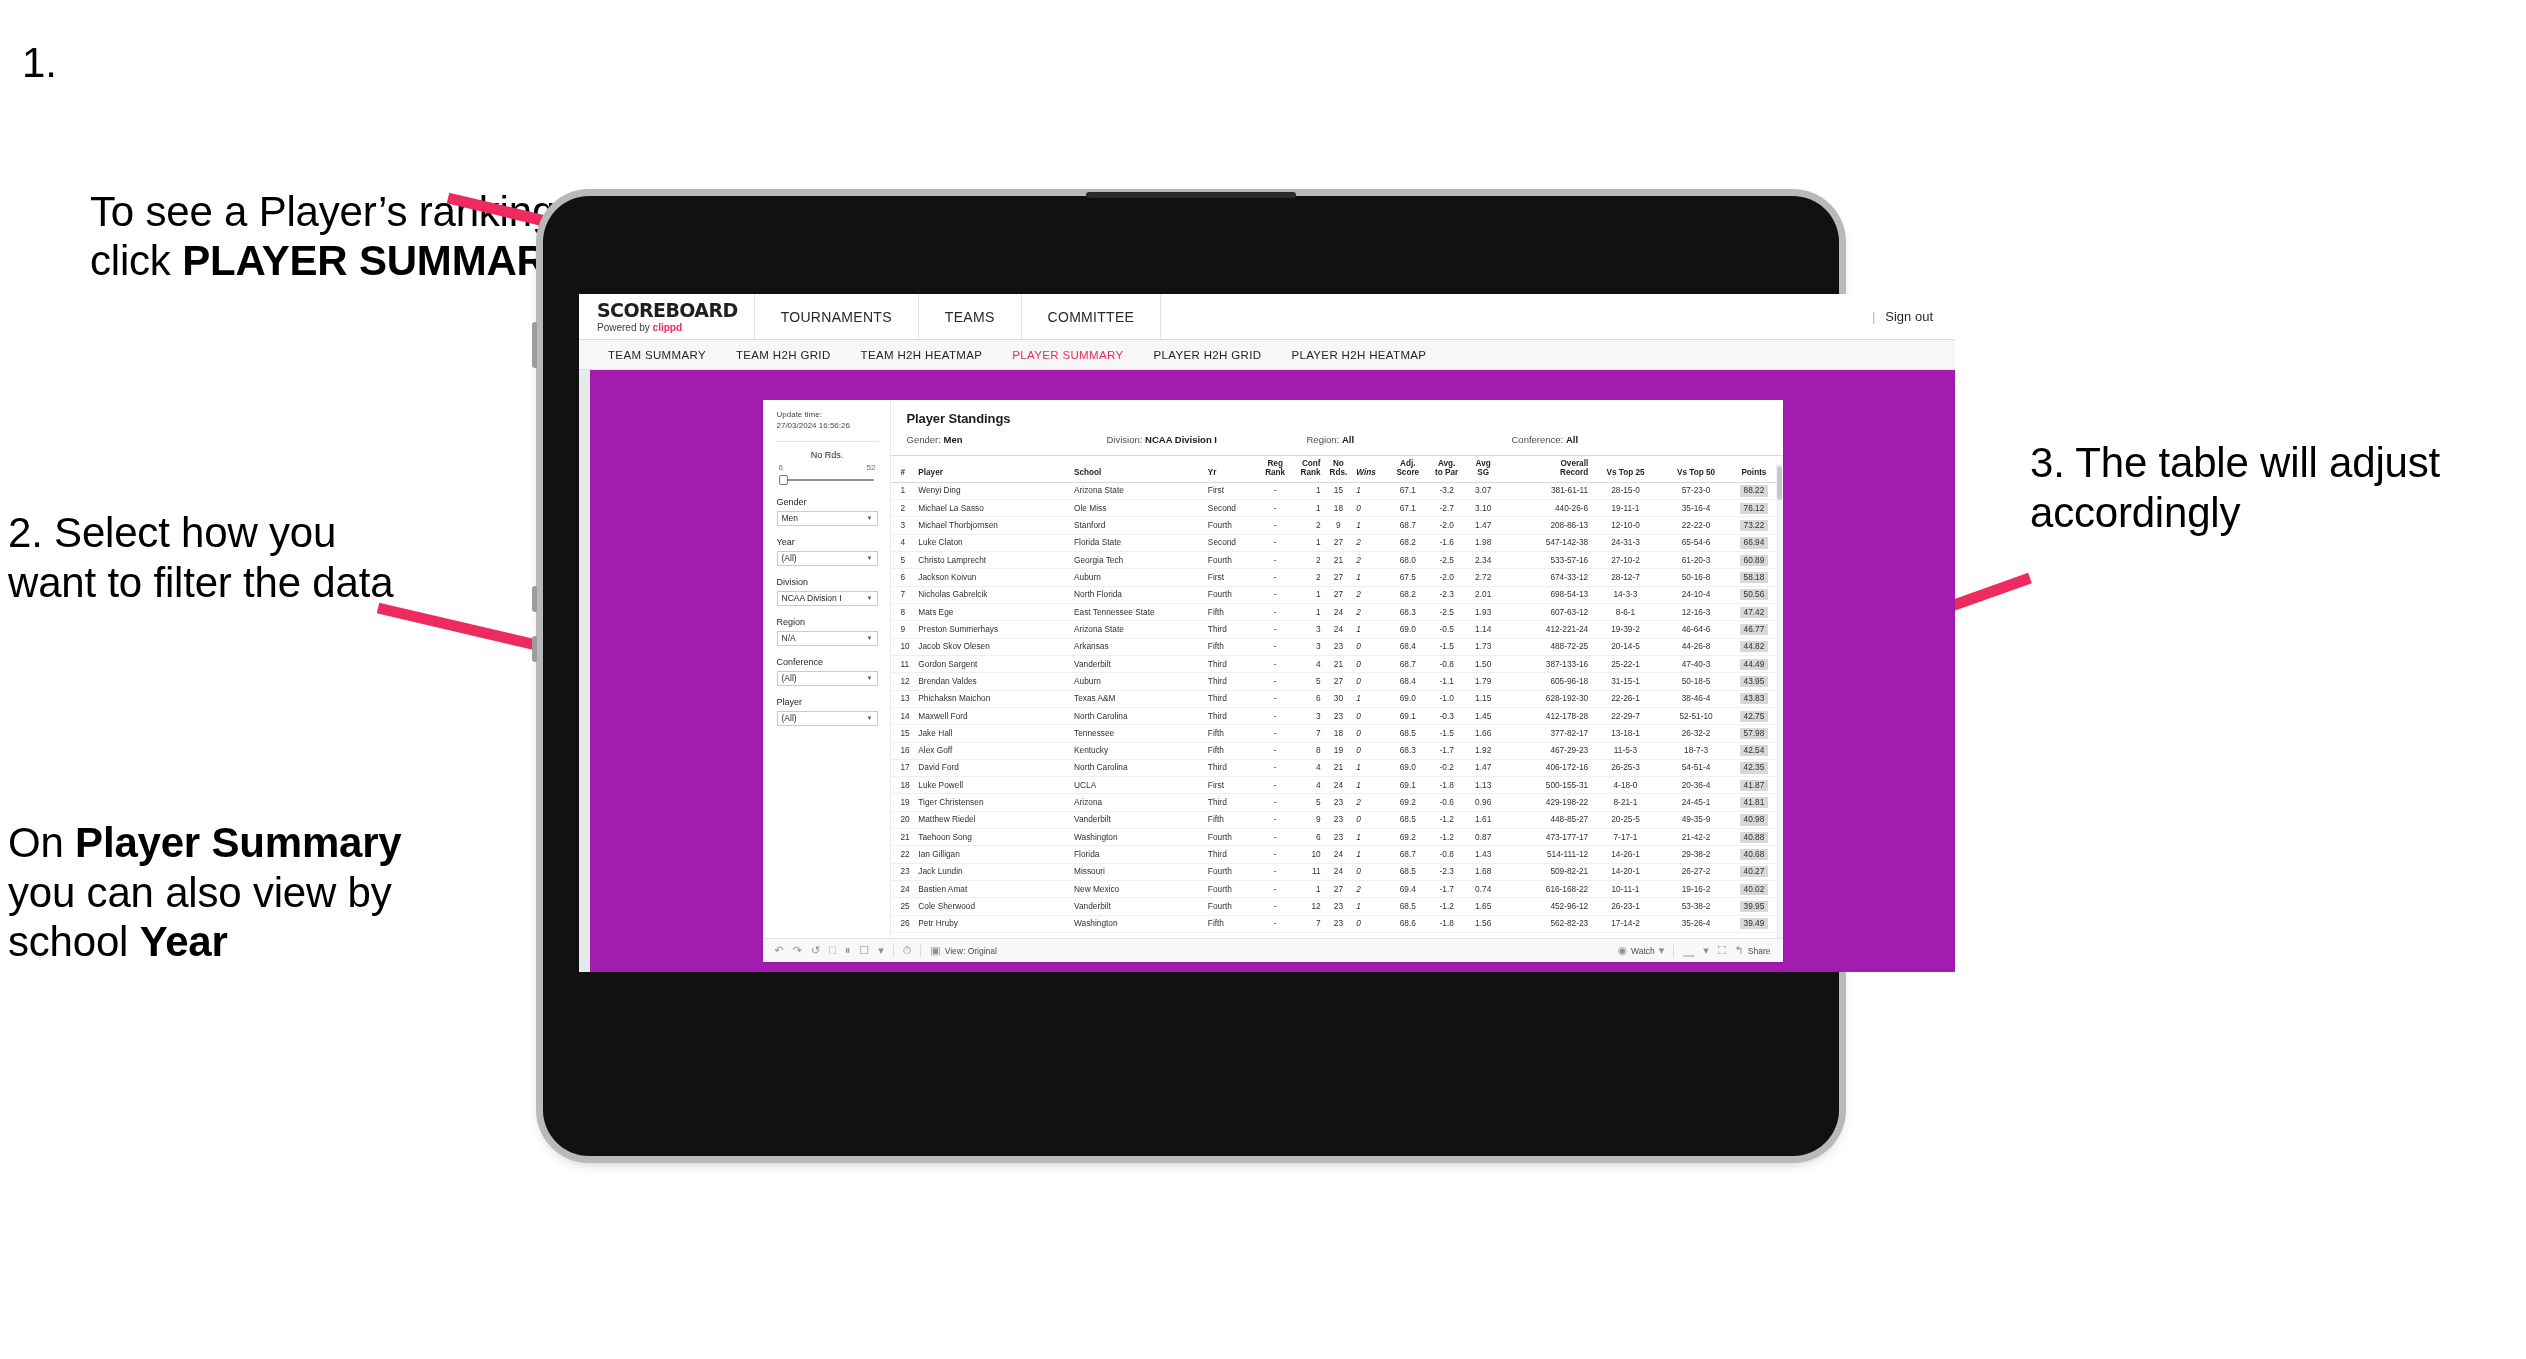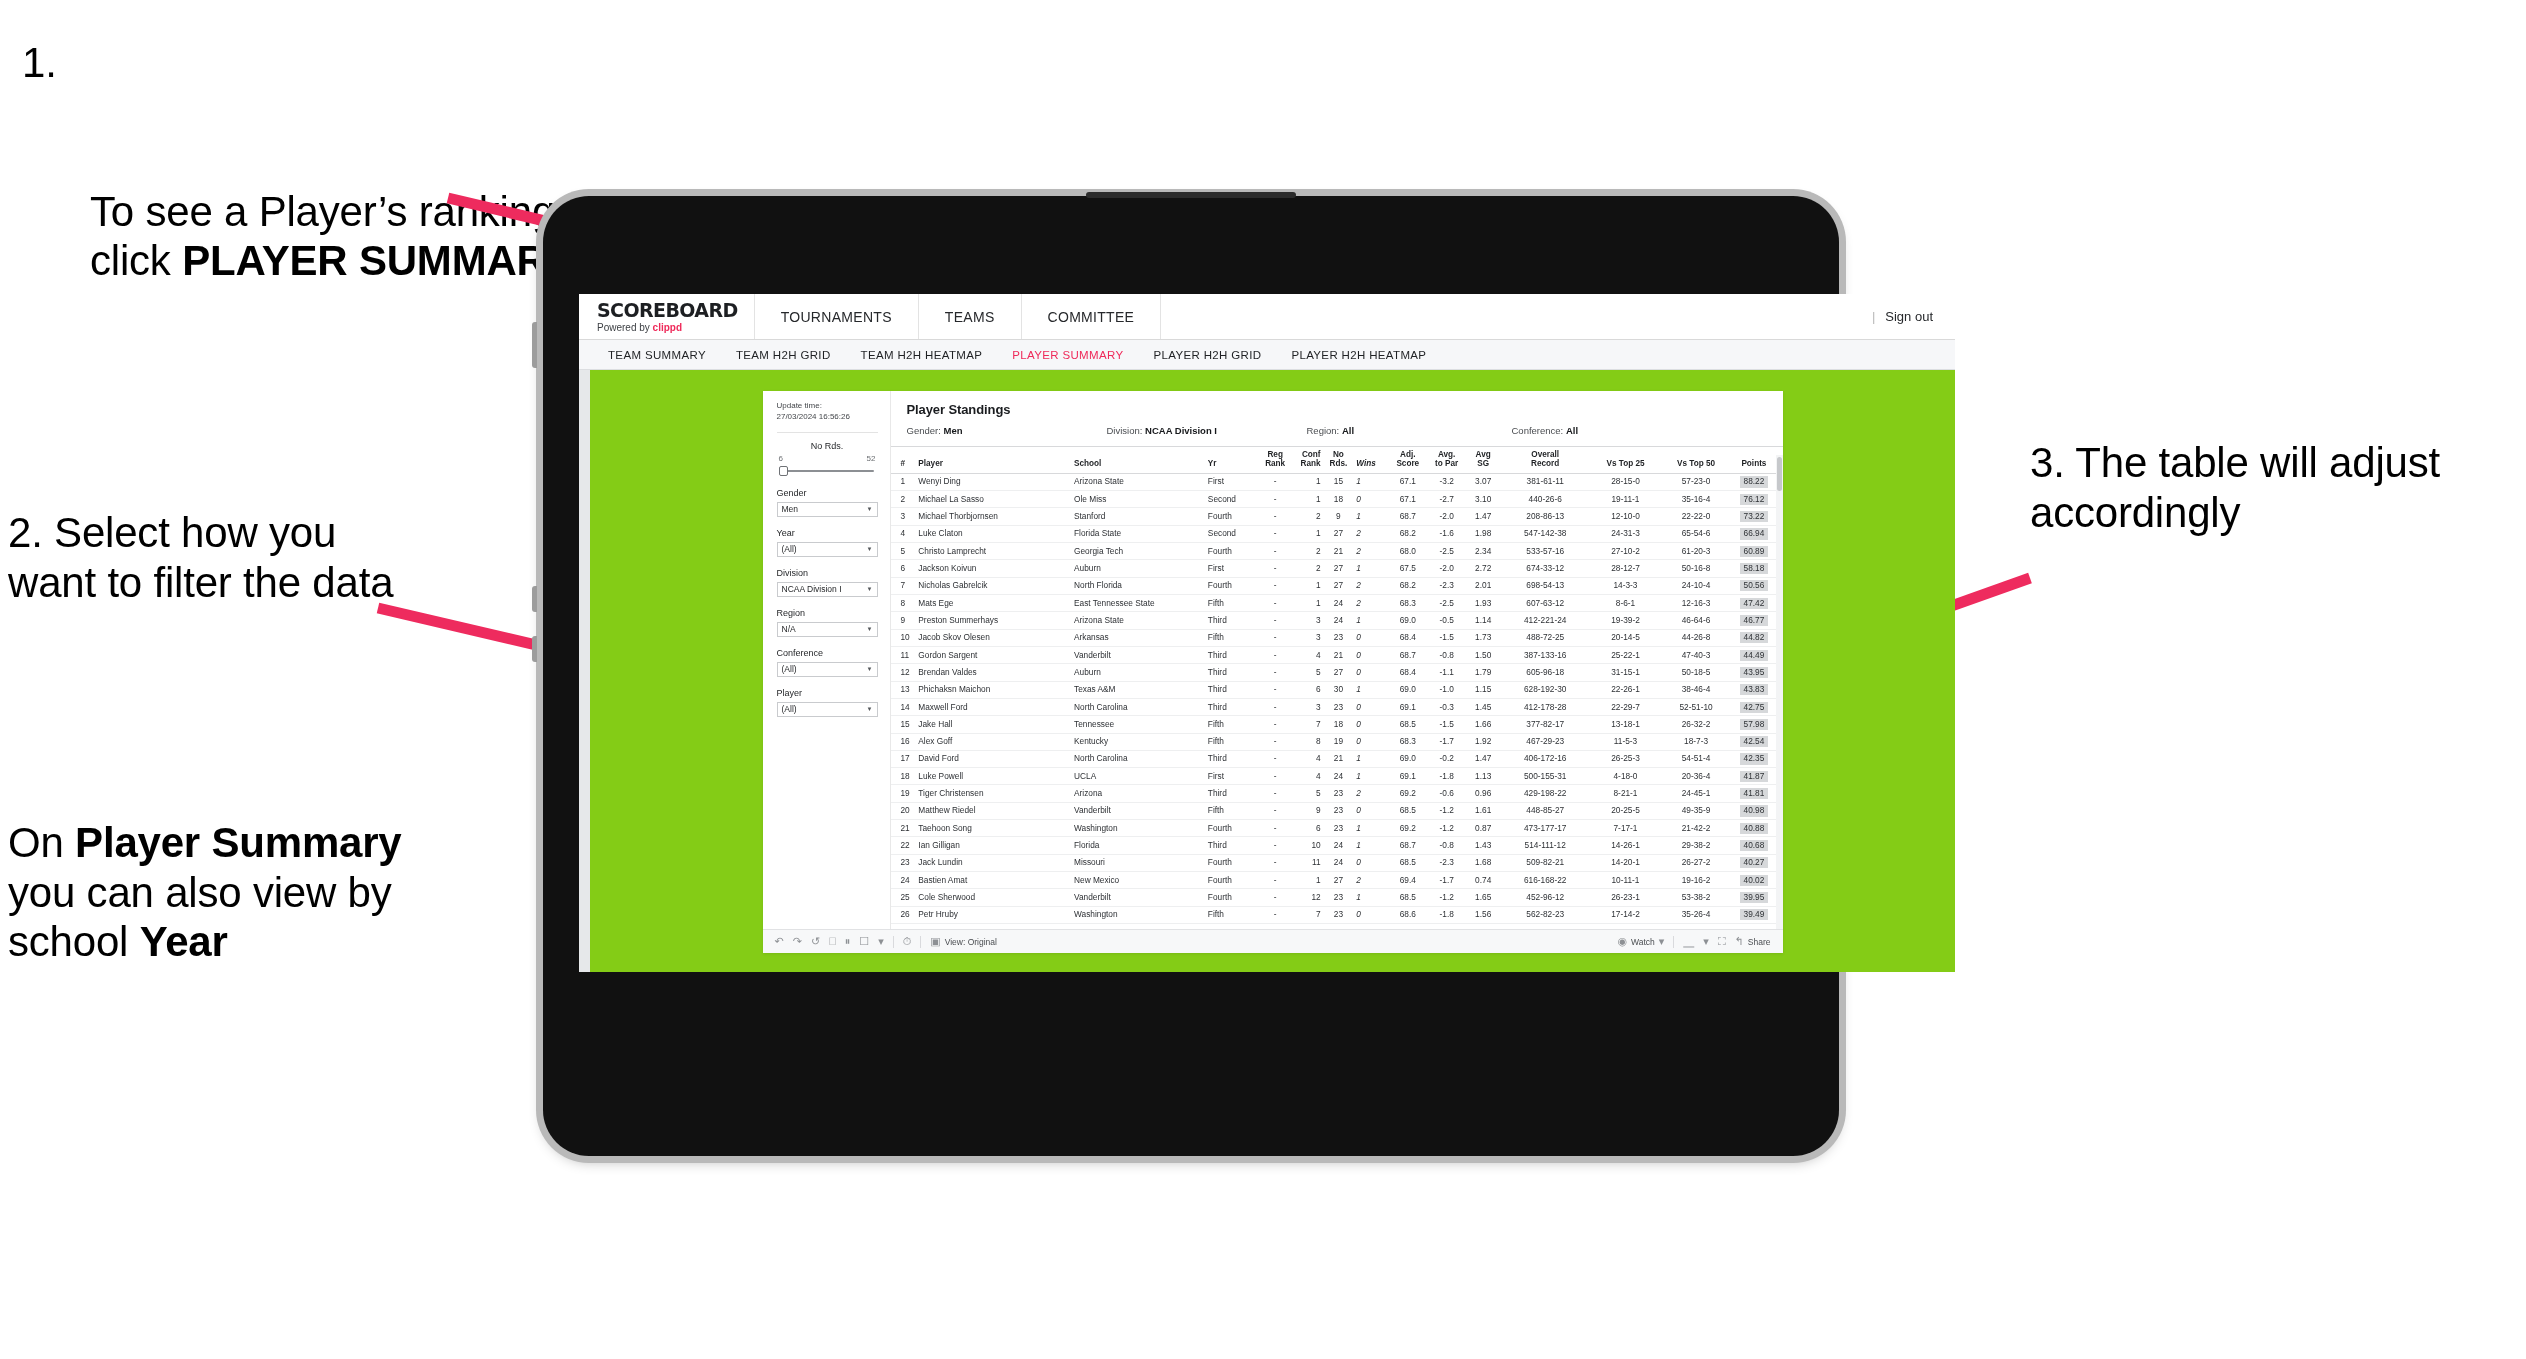--- a/index.html
+++ b/index.html
@@ -109,23 +109,23 @@
     letter-spacing: 0.35px;
     padding: 0 15px;
     white-space: nowrap;
   }
   .subnav .sitem.active { color: #ef2a5a; }
 
   
   .vizbody {
     position: relative;
     height: calc(100% - 76px);
-    background: #84cc16;
+    background: #a21caf;
     display: flex; justify-content: center;
-    padding-top: 21px;
+    padding-top: 30px;
     margin-left: 11px;
   }
   .vizcard {
     width: 1020px; height: 562px;
     background: #ffffff;
     display: flex;
     flex-direction: column;
     box-shadow: 0 1px 3px rgba(0,0,0,0.09);
   }
   .vizmain { flex: 1; display: flex; overflow: hidden; }
@@ -189,21 +189,21 @@
   .c-play  { width: 128px; text-align: left; }
   .c-school{ width: 110px; text-align: left; }
   .c-yr    { width: 44px;  text-align: left; }
   .c-reg   { width: 26px;  text-align: center; }
   .c-conf  { width: 26px;  text-align: right; }
   .c-rds   { width: 26px;  text-align: center; }
   .c-wins  { width: 28px;  text-align: left; font-style: italic; }
   .c-adj   { width: 32px;  text-align: center; }
   .c-par   { width: 32px;  text-align: center; }
   .c-sg    { width: 28px;  text-align: center; }
-  .c-rec   { width: 74px;  text-align: center; }
+  .c-rec   { width: 74px;  text-align: right; }
   .c-t25   { width: 58px;  text-align: center; }
   .c-t50   { width: 58px;  text-align: center; }
   .c-pts   { width: 42px;  text-align: center; padding-right: 8px !important; }
   td.c-pts span.chip {
     display: inline-block;
     padding: 1px 4px;
     background: #d6d8da;
     color: #2d3034;
   }
 

